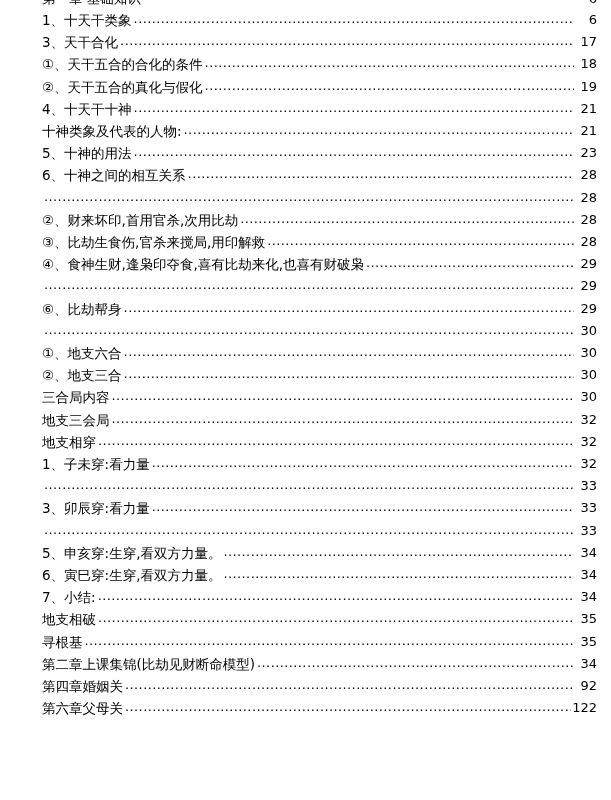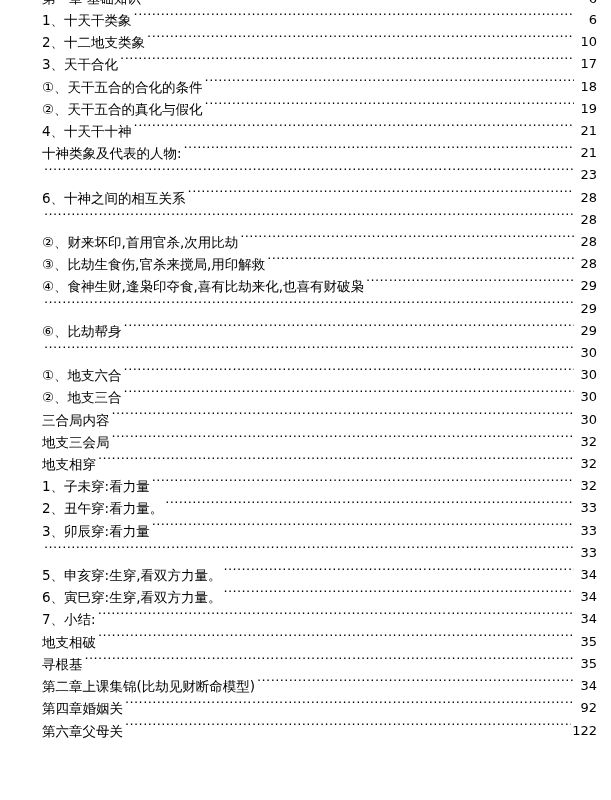--- a/index.html
+++ b/index.html
@@ -14,21 +14,21 @@
     color: #000000;
     overflow: hidden;
   }
   #toc {
     padding: 0 14px 0 42px;
     box-sizing: border-box;
     width: 611px;
   }
   .toc-row {
     display: flex;
-    align-items: flex-start;
+    align-items: flex-end;
     font-size: 13.5px;
     line-height: 22.2px;
     white-space: nowrap;
   }
   .toc-title {
     flex: 0 0 auto;
     letter-spacing: 0px;
   }
   .toc-dots {
     flex: 1 1 auto;
@@ -81,25 +81,20 @@
       <span class="toc-page">6</span>
     </div>
   </div>
 
   <div class="toc-row">
     <span class="toc-title">1、十天干类象</span>
     <span class="toc-dots"></span>
     <span class="toc-page">6</span>
   </div>
   <div class="toc-row">
-    <span class="toc-title">2、十二地支类象</span>
-    <span class="toc-dots"></span>
-    <span class="toc-page">10</span>
-  </div>
-  <div class="toc-row">
     <span class="toc-title">3、天干合化</span>
     <span class="toc-dots"></span>
     <span class="toc-page">17</span>
   </div>
   <div class="toc-row">
     <span class="toc-title">①、天干五合的合化的条件</span>
     <span class="toc-dots"></span>
     <span class="toc-page">18</span>
   </div>
   <div class="toc-row">
@@ -111,20 +106,21 @@
     <span class="toc-title">4、十天干十神</span>
     <span class="toc-dots"></span>
     <span class="toc-page">21</span>
   </div>
   <div class="toc-row">
     <span class="toc-title">十神类象及代表的人物:</span>
     <span class="toc-dots"></span>
     <span class="toc-page">21</span>
   </div>
   <div class="toc-row">
+    <span class="toc-title">5、十神的用法</span>
     <span class="toc-dots"></span>
     <span class="toc-page">23</span>
   </div>
   <div class="toc-row">
     <span class="toc-title">6、十神之间的相互关系</span>
     <span class="toc-dots"></span>
     <span class="toc-page">28</span>
   </div>
   <div class="toc-row">
     <span class="toc-dots"></span>
@@ -182,21 +178,20 @@
     <span class="toc-title">地支相穿</span>
     <span class="toc-dots"></span>
     <span class="toc-page">32</span>
   </div>
   <div class="toc-row">
     <span class="toc-title">1、子未穿:看力量</span>
     <span class="toc-dots"></span>
     <span class="toc-page">32</span>
   </div>
   <div class="toc-row">
-    <span class="toc-title">2、丑午穿:看力量。</span>
     <span class="toc-dots"></span>
     <span class="toc-page">33</span>
   </div>
   <div class="toc-row">
     <span class="toc-title">3、卯辰穿:看力量</span>
     <span class="toc-dots"></span>
     <span class="toc-page">33</span>
   </div>
   <div class="toc-row">
     <span class="toc-dots"></span>

